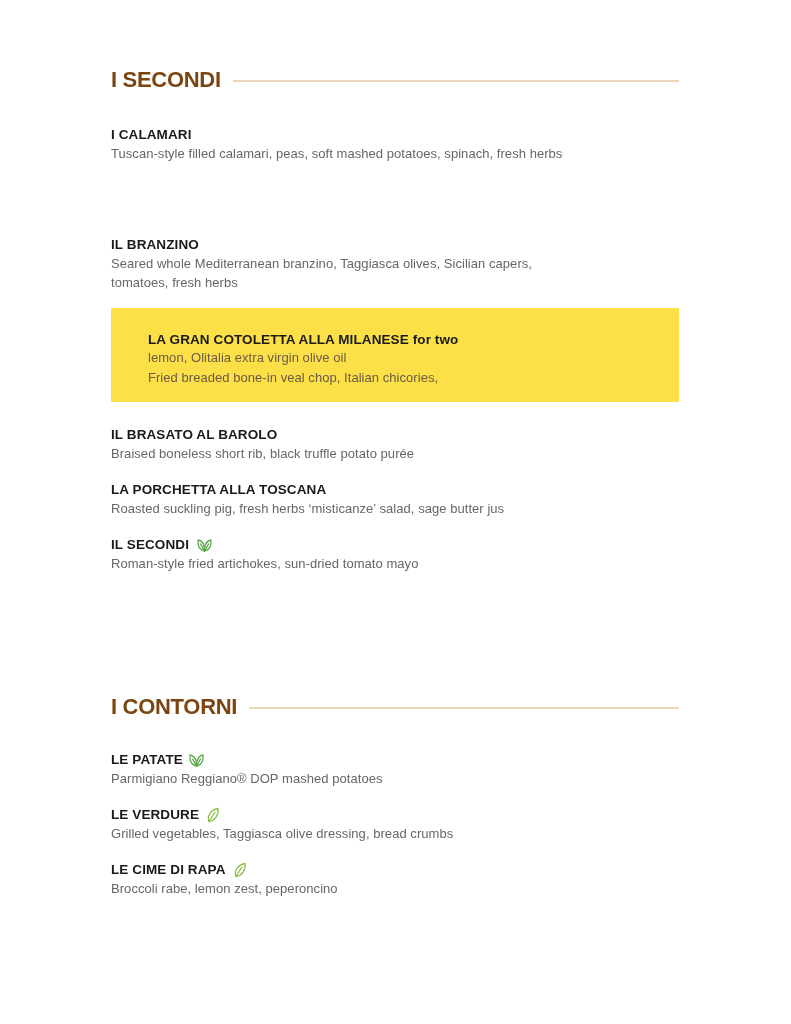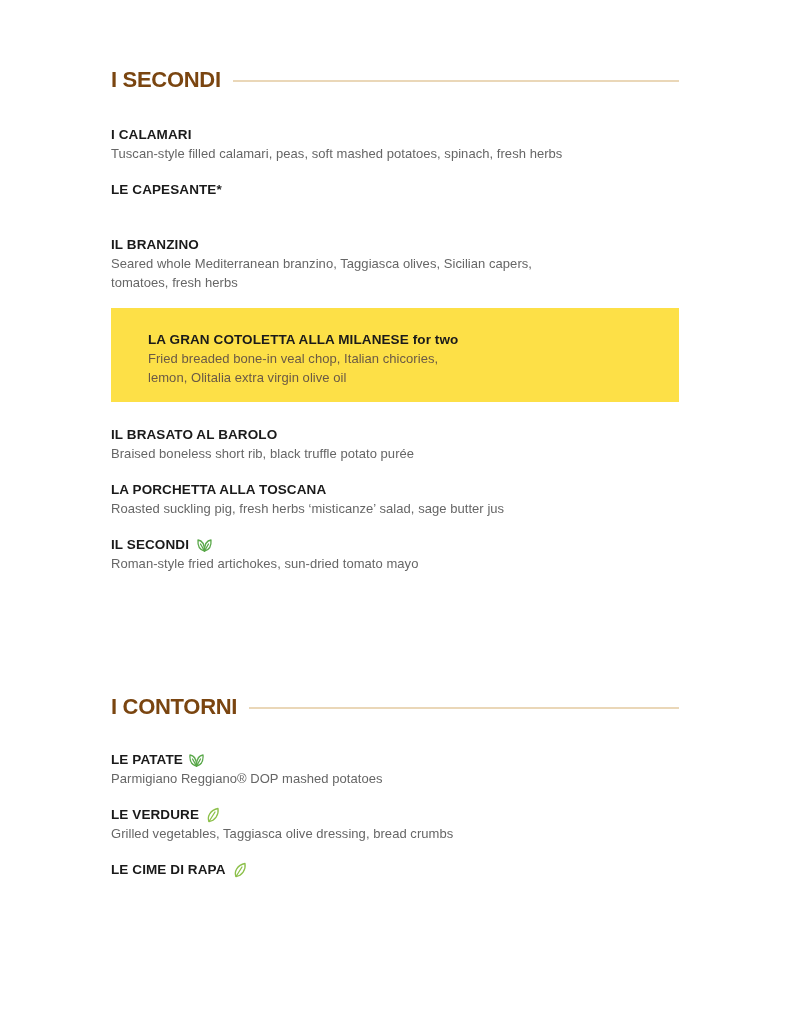--- a/index.html
+++ b/index.html
@@ -42,40 +42,37 @@
   </div>
 
   <div class="item" style="top:62px;">
     <div class="item-name">
         <span>I CALAMARI</span>
       </div>
     <div class="item-desc">Tuscan-style filled calamari, peas, soft mashed potatoes, spinach, fresh herbs</div>
   </div>
 
   <div class="item" style="top:117px;">
-    <div class="item-name">
-        <span>LE CAPESANTE*</span>
-      </div>
   </div>
 
   <div class="item" style="top:172px;">
     <div class="item-name">
         <span>IL BRANZINO</span>
       </div>
     <div class="item-desc">Seared whole Mediterranean branzino, Taggiasca olives, Sicilian capers,</div>
     <div class="item-desc" style="margin-top:0;">tomatoes, fresh herbs</div>
   </div>
 
   <div class="highlight" style="top:244px;">
     <div class="item" style="top:23px;">
       <div class="item-name">
           <span>LA GRAN COTOLETTA ALLA MILANESE for two</span>
         </div>
+      <div class="item-desc" style="margin-top:0;">lemon, Olitalia extra virgin olive oil</div>
       <div class="item-desc">Fried breaded bone-in veal chop, Italian chicories,</div>
-      <div class="item-desc" style="margin-top:0;">lemon, Olitalia extra virgin olive oil</div>
     </div>
   </div>
 
   <div class="item" style="top:362px;">
     <div class="item-name">
         <span>IL BRASATO AL BAROLO</span>
       </div>
     <div class="item-desc">Braised boneless short rib, black truffle potato purée</div>
   </div>
 
@@ -139,14 +136,15 @@
   <div class="item" style="top:170px;">
     <div class="item-name">
       <span>LE CIME DI RAPA</span>
       <span class="leaf">
         <svg width="14" height="16" viewBox="0 0 14 16" fill="none" stroke="#8cc04a" stroke-width="1.3" stroke-linejoin="round" stroke-linecap="round">
           <path d="M3 14.5 C1 10 4 3 12 1.5 C13 8 9 13.5 3 14.5 Z"></path>
           <path d="M3 14.5 L9 5"></path>
         </svg>
       </span>
     </div>
+    <div class="item-desc">Broccoli rabe, lemon zest, peperoncino</div>
   </div>
 </div>
 
 </body></html>

